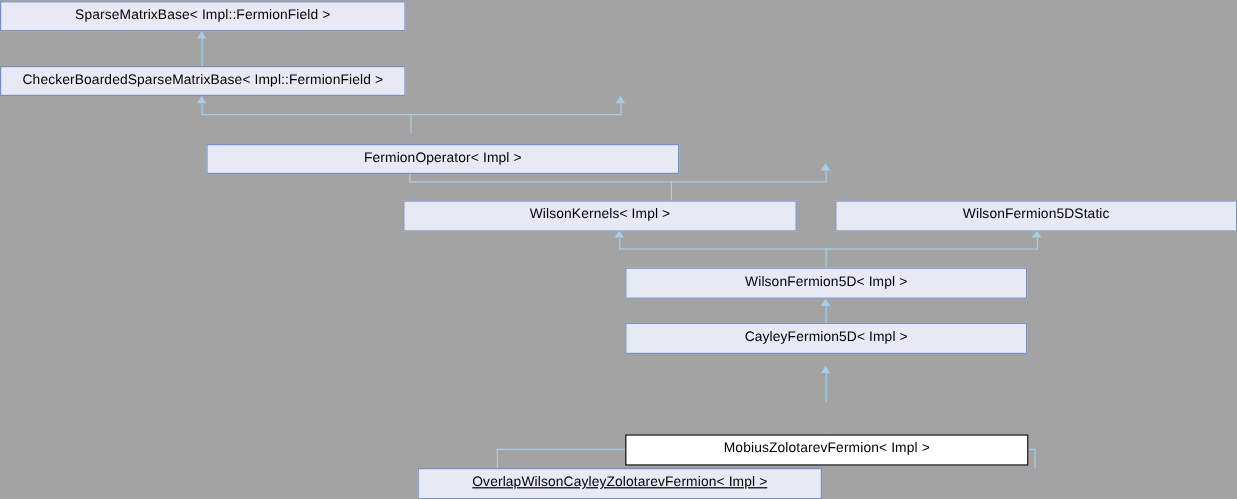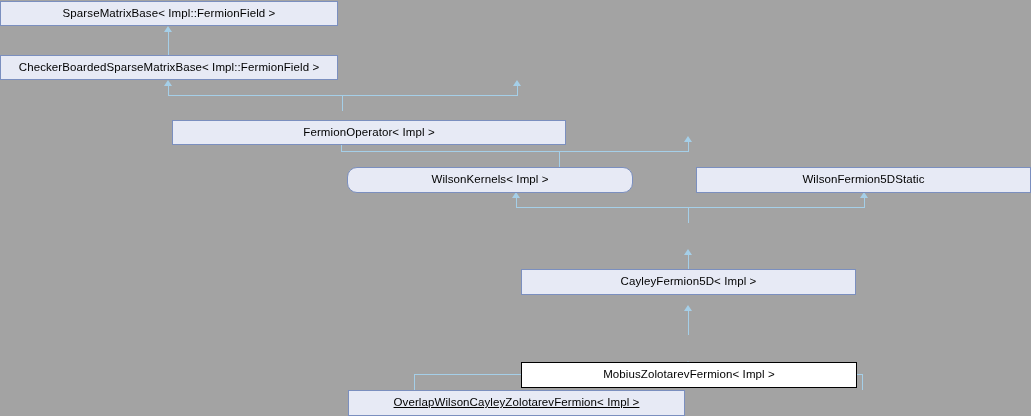--- a/index.html
+++ b/index.html
@@ -93,28 +93,31 @@
   <div class="node" style="left:0px; top:55px; width:338px; height:25px;">
     <span class="label">CheckerBoardedSparseMatrixBase&lt; Impl::FermionField &gt;</span>
   </div>
 
 
   <div class="node" style="left:172px; top:104px; width:394px; height:25px;margin-top:16px;">
     <span class="label">FermionOperator&lt; Impl &gt;</span>
   </div>
 
 
-  <div class="node" style="left:347px; top:167px; width:286px; height:26px;border-radius:10px;">
+  <div class="node" style="left:336px; top:167px; width:328px; height:26px;">
     <span class="label">WilsonKernels&lt; Impl &gt;</span>
   </div>
 
   <div class="node" style="left:696px; top:167px; width:335px; height:26px;">
     <span class="label">WilsonFermion5DStatic</span>
   </div>
 
+  <div class="node" style="left:521px; top:223px; width:335px; height:26px;">
+    <span class="label">WilsonFermion5D&lt; Impl &gt;</span>
+  </div>
 
   <div class="node" style="left:521px; top:269px; width:335px; height:26px;">
     <span class="label">CayleyFermion5D&lt; Impl &gt;</span>
   </div>
 
   <div class="node current" style="left:521px; top:335px; width:336px; height:26px;">
     <span class="label">MobiusZolotarevFermion&lt; Impl &gt;</span>
   </div>
 
   <div class="node" style="left:348px; top:390px; width:337px; height:26px;text-decoration:underline;">

